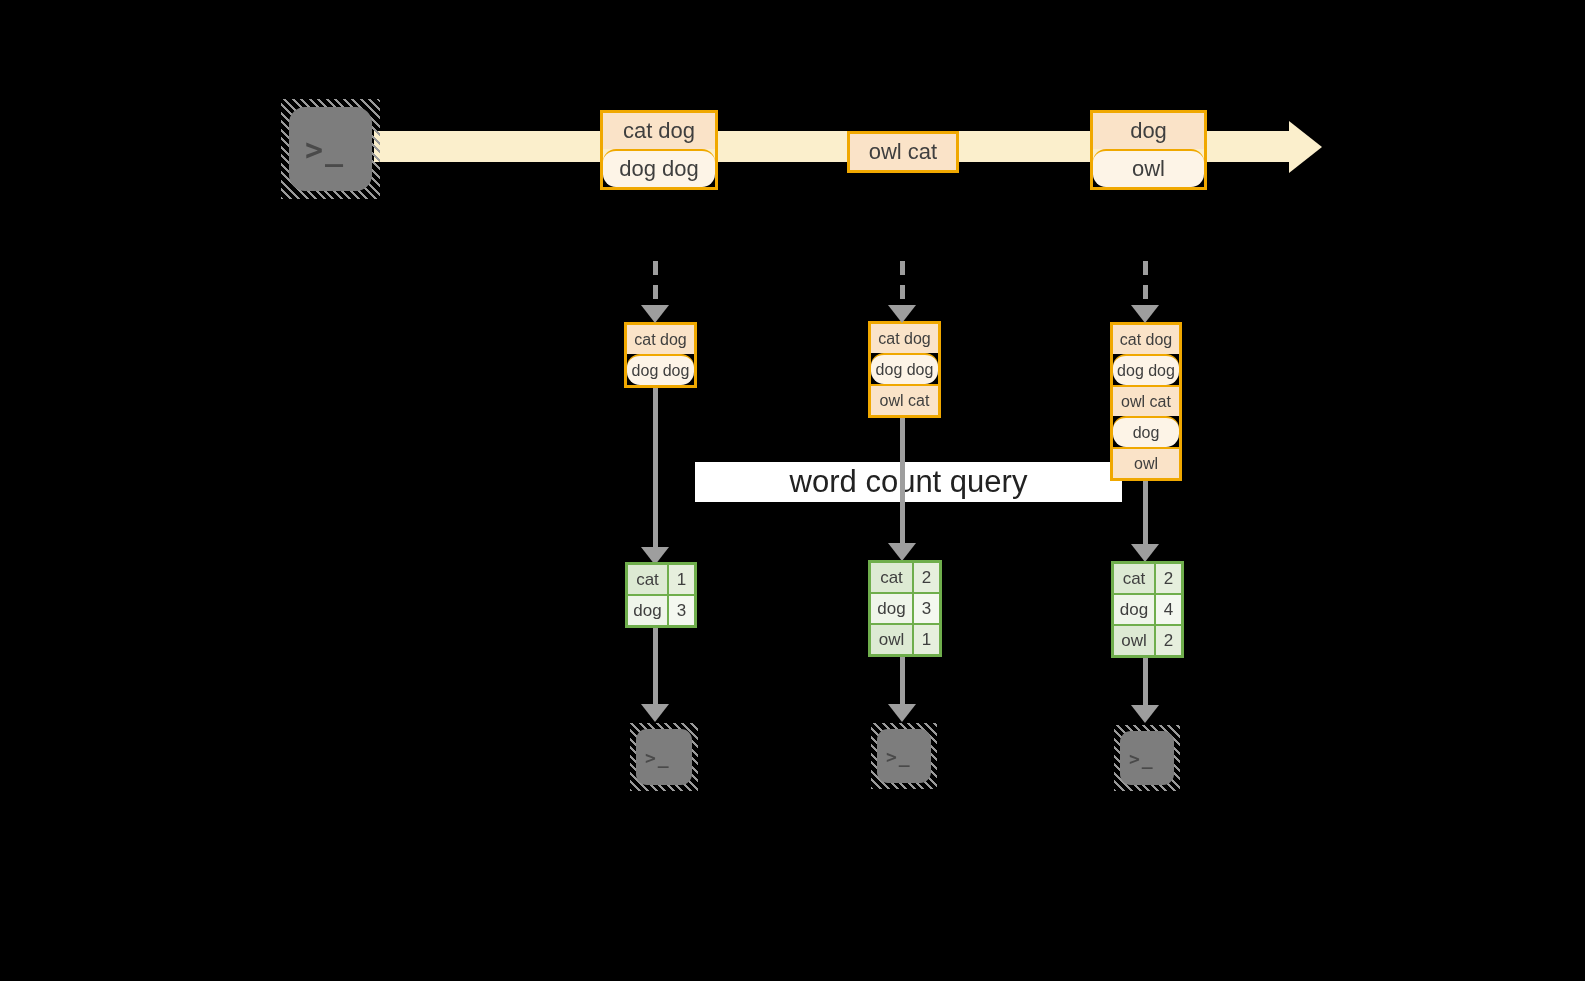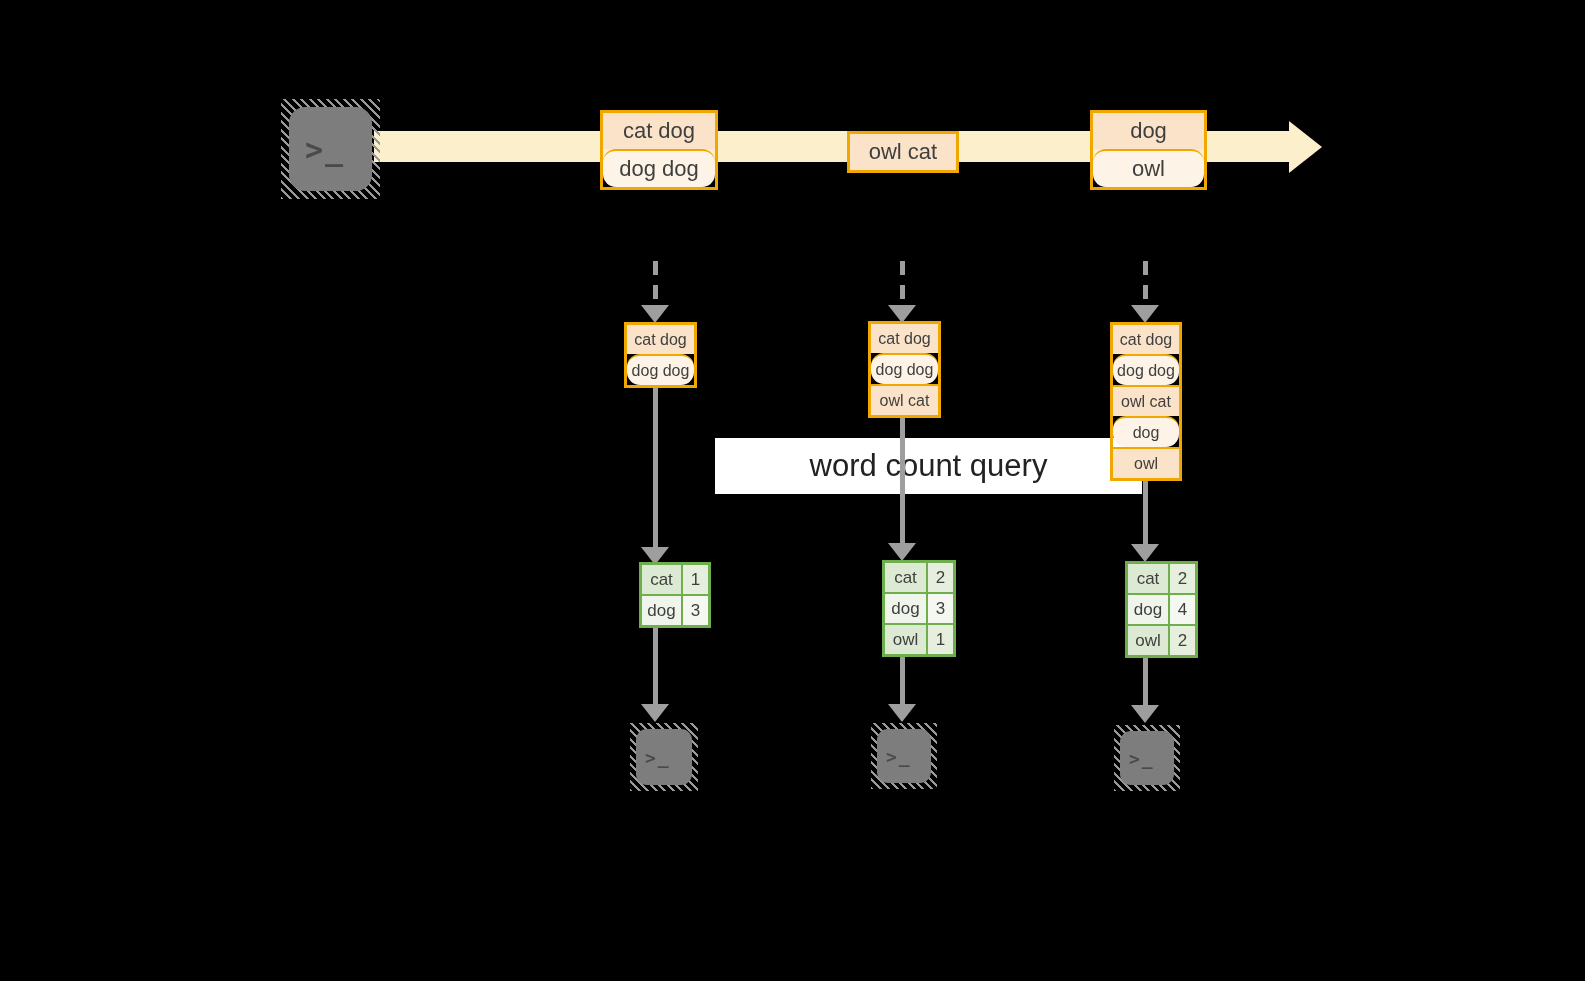--- a/index.html
+++ b/index.html
@@ -25,21 +25,21 @@
   .dash{width:5px;background:repeating-linear-gradient(180deg,var(--gray) 0 14px,transparent 14px 24px);z-index:2;}
   .shaft{width:5px;background:var(--gray);z-index:3;}
   .head-down{width:0;height:0;border-left:14px solid transparent;border-right:14px solid transparent;
              border-top:18px solid var(--gray);z-index:3;}
 
   
   .banner{background:var(--banner_bg);color:var(--banner_text);display:flex;align-items:center;
           justify-content:center;font-size:31px;z-index:1;}
 
   
-  .gtable{border:3px solid var(--green);z-index:4;box-sizing:border-box;background:var(--green);margin-left:14px;}
+  .gtable{border:3px solid var(--green);z-index:4;box-sizing:border-box;background:var(--green);}
   .trow{display:flex;height:29px;}
   .trow + .trow{border-top:2px solid var(--green);}
   .tcell{display:flex;align-items:center;justify-content:center;color:var(--cell_text);font-size:17px;}
   .tcell.word{flex:1;}
   .tcell.num{width:25px;border-left:2px solid var(--green);}
   .trow.odd  .word{background:var(--green_light);}
   .trow.odd  .num{background:var(--green_count);}
   .trow.even .word{background:var(--green_lighter);}
   .trow.even .num{background:var(--green_count_lighter);}
 
@@ -84,21 +84,21 @@
 
   <div class="abs dash" style="left:653px;top:261px;height:44px;"></div>
   <div class="abs head-down" style="left:641px;top:305px;"></div>
 
   <div class="abs dash" style="left:900px;top:261px;height:44px;"></div>
   <div class="abs head-down" style="left:888px;top:305px;"></div>
 
   <div class="abs dash" style="left:1143px;top:261px;height:44px;"></div>
   <div class="abs head-down" style="left:1131px;top:305px;"></div>
 
-  <div class="abs banner" style="left:695px;top:438px;width:427px;height:56px;margin-left:20px;">word count query</div>
+  <div class="abs banner" style="left:695px;top:462px;width:427px;height:40px;">word count query</div>
 
   <div class="abs gbox" style="left:624px;top:322px;width:73px;">
     <div class="gcellrow state-cell fill-peach">cat dog</div>
     <div class="gcellrow state-cell fill-cream">dog dog</div>
   </div>
 
   <div class="abs gbox" style="left:868px;top:321px;width:73px;">
     <div class="gcellrow state-cell fill-peach">cat dog</div>
     <div class="gcellrow state-cell fill-cream">dog dog</div>
     <div class="gcellrow state-cell fill-peach">owl cat</div>

